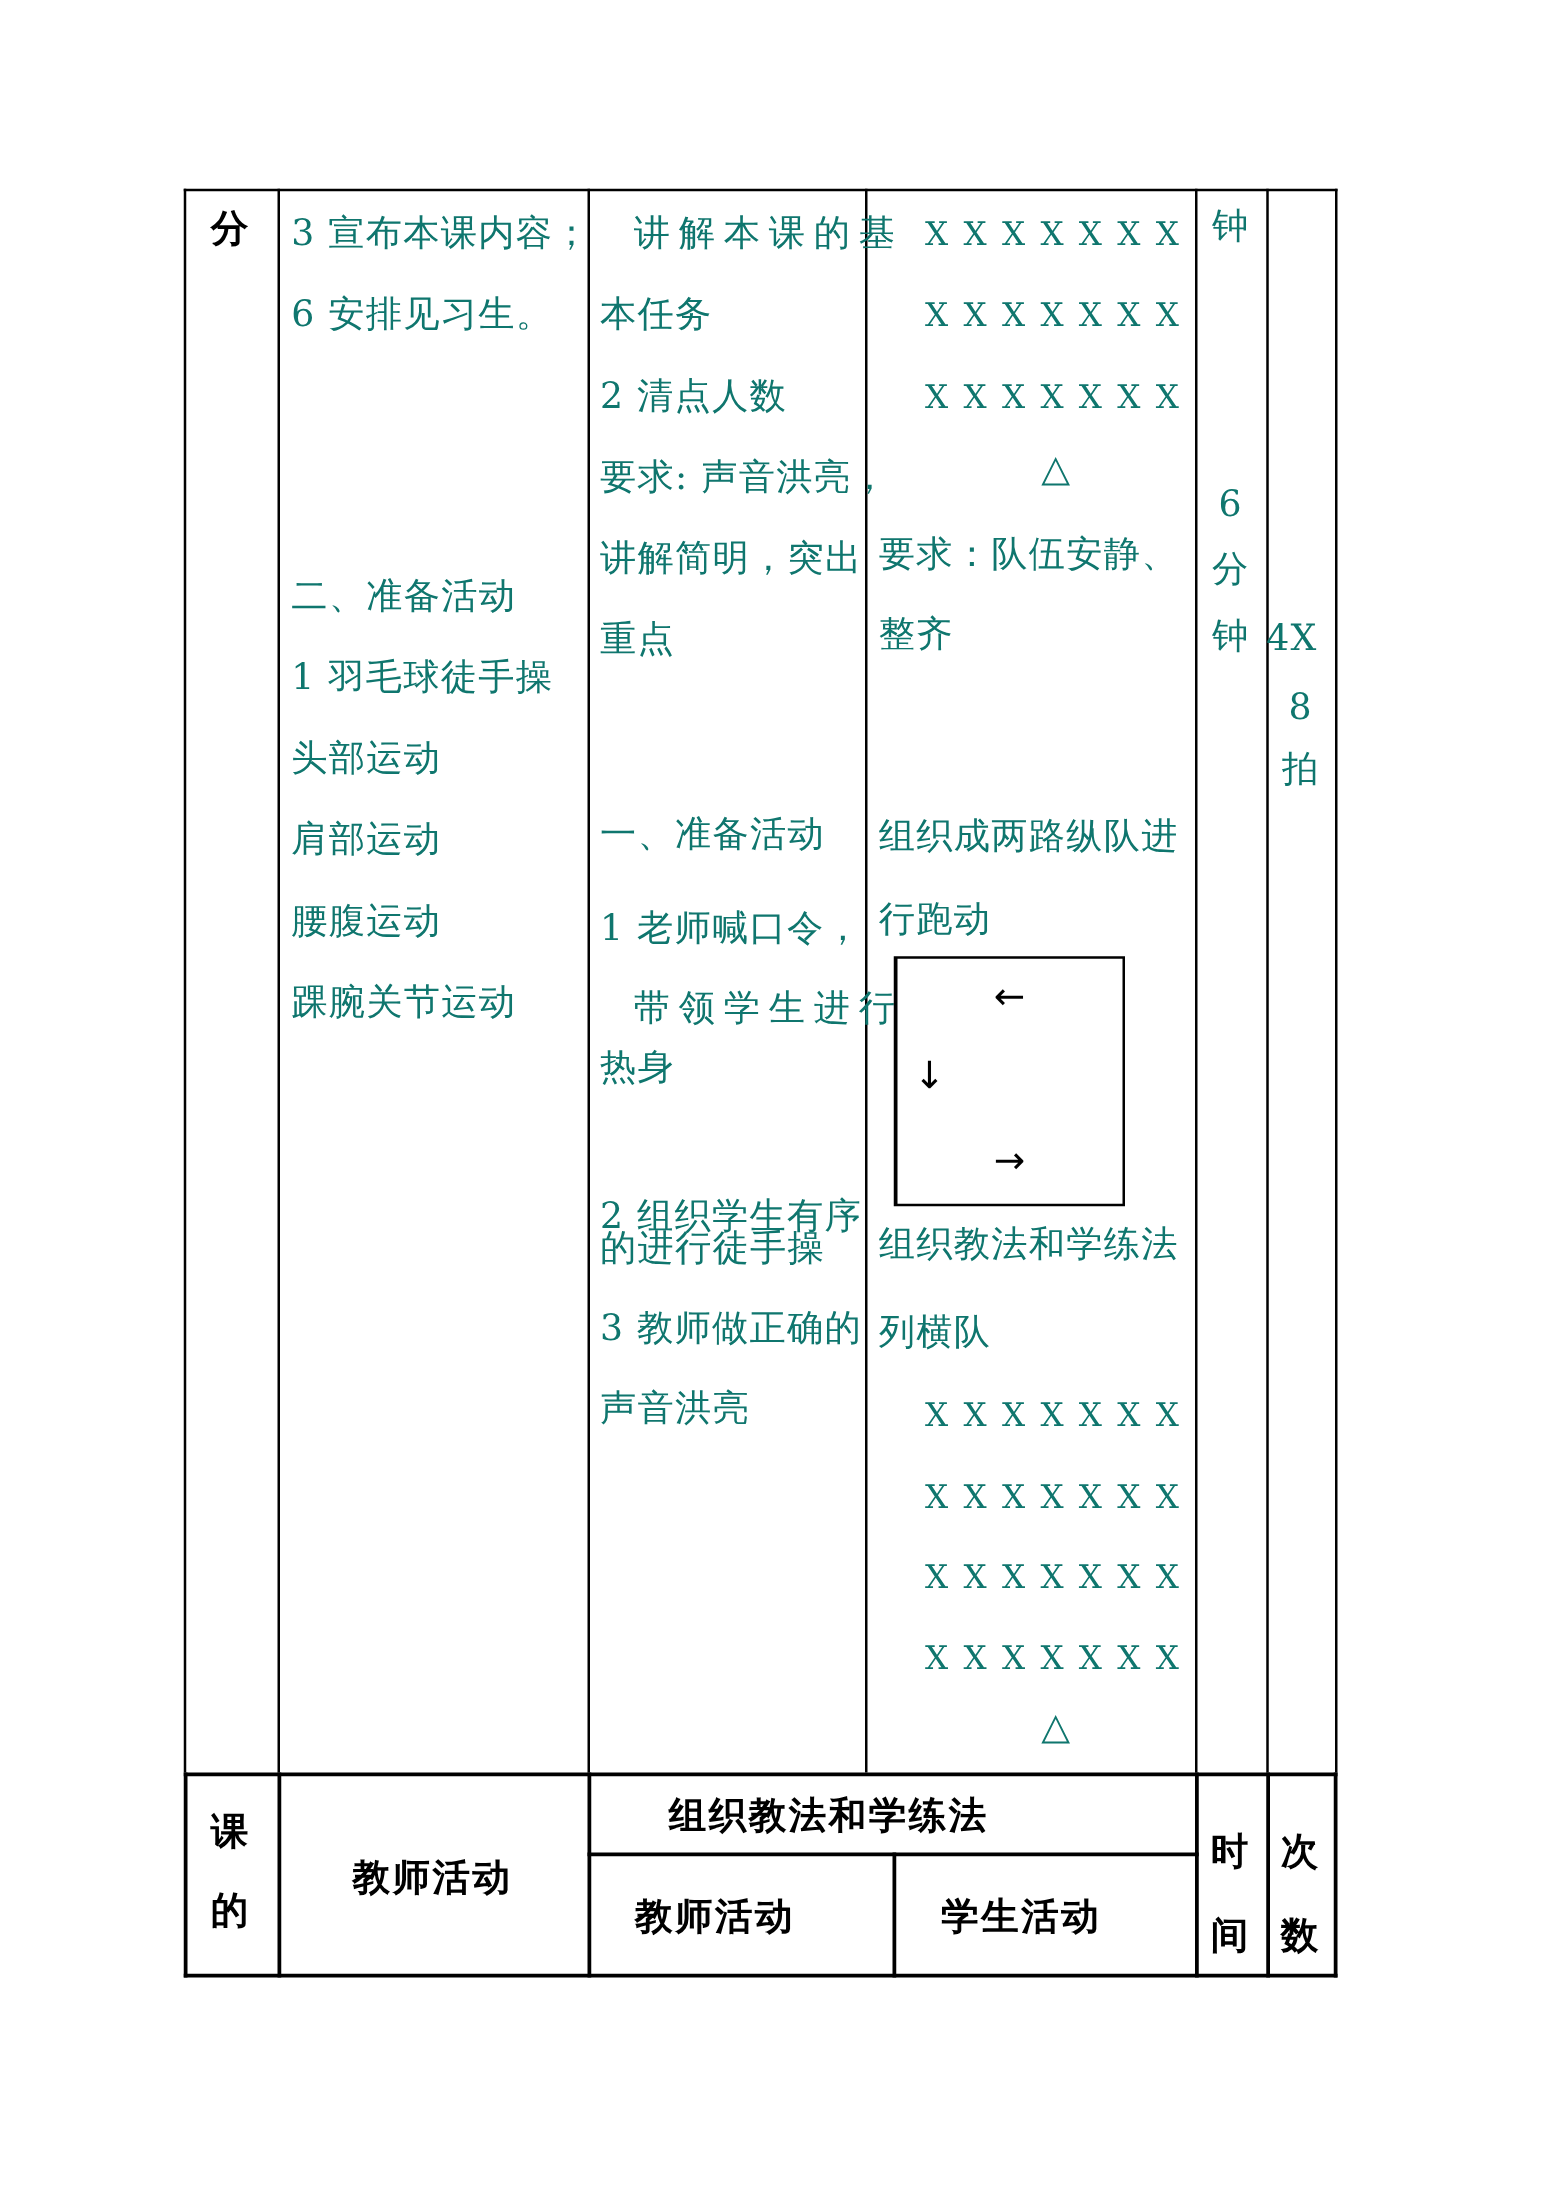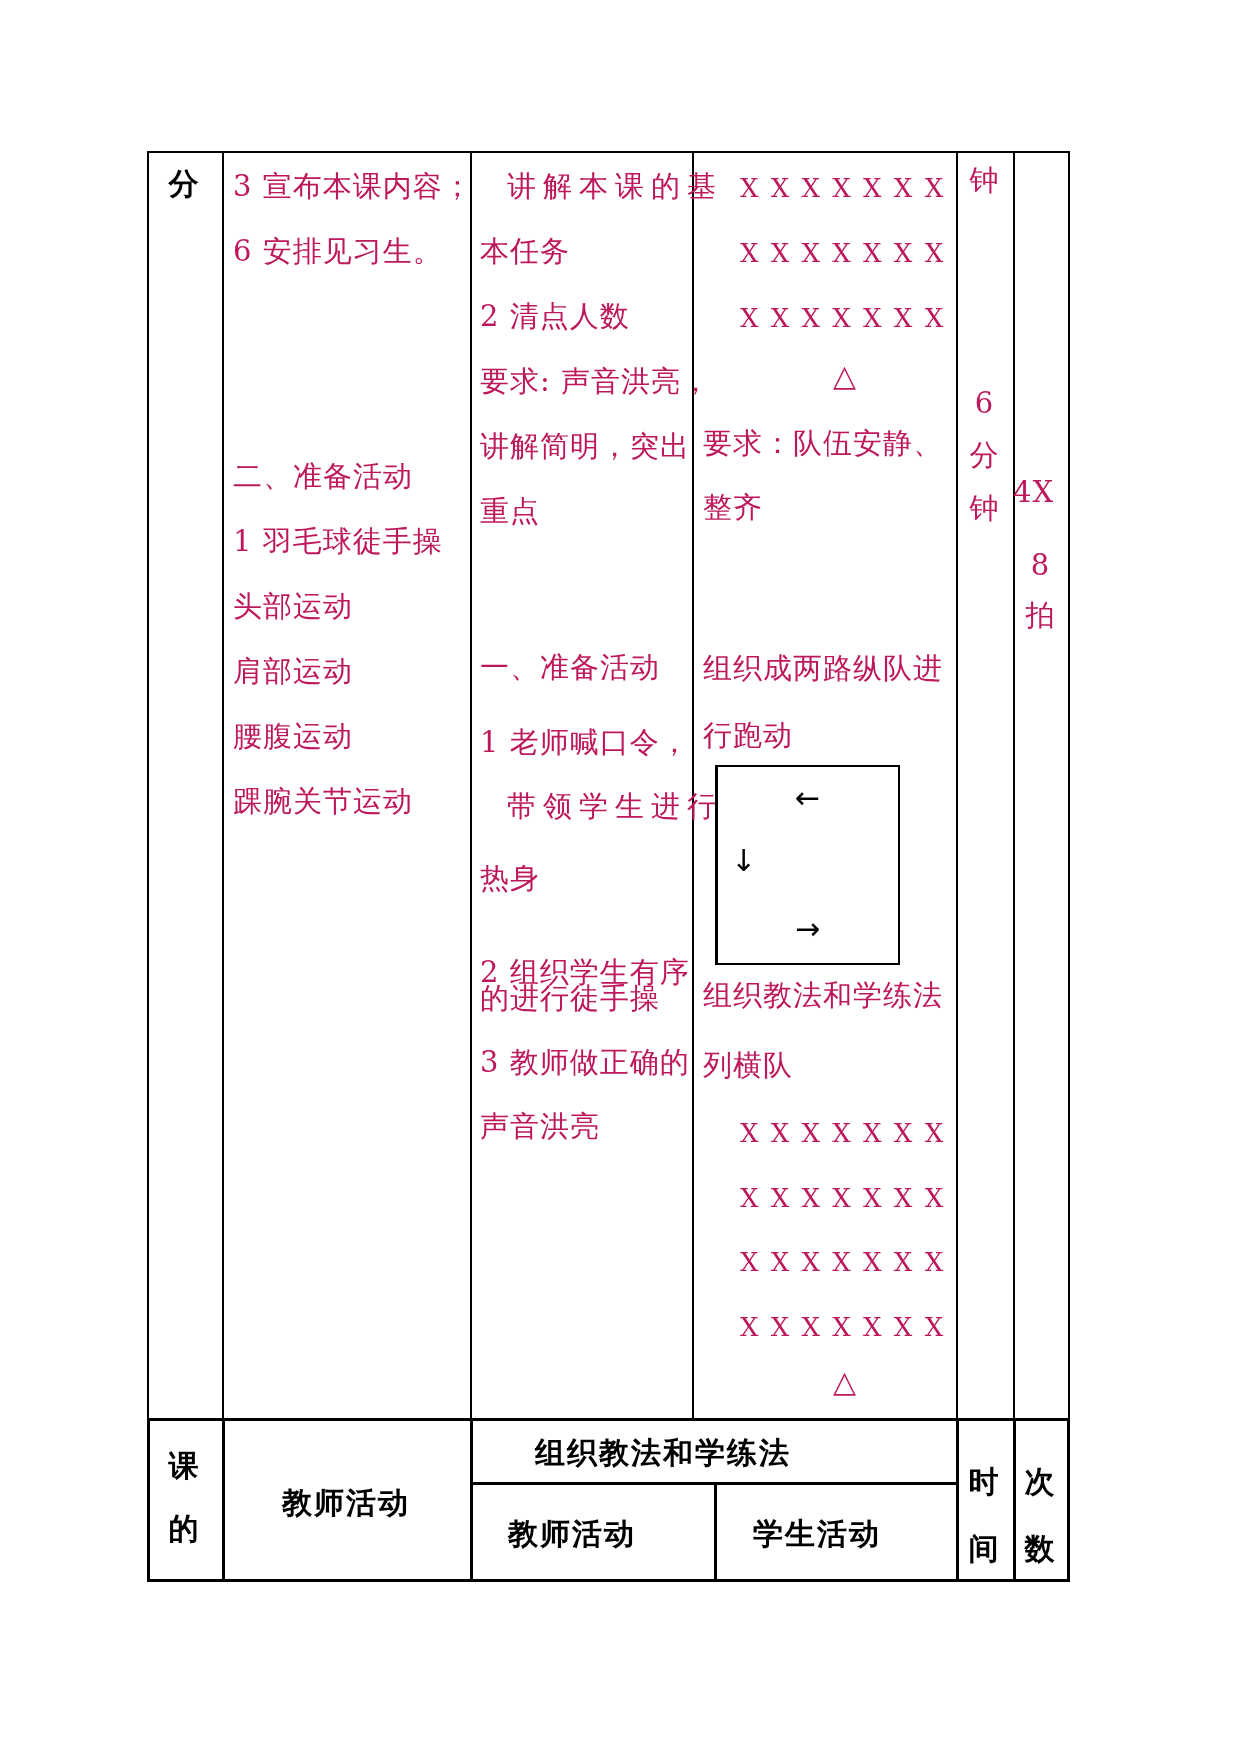--- a/index.html
+++ b/index.html
@@ -1,19 +1,19 @@
 <!DOCTYPE html>
 <html><head>
 <meta charset="utf-8">
 <style>
   html,body{margin:0;padding:0;background:#ffffff;}
   .page{position:relative;width:1241px;height:1754px;background:#ffffff;overflow:hidden;}
   .vl,.hl{position:absolute;background:#000;}
   .t{position:absolute;font-family:"DejaVu Serif","Liberation Serif",serif;
-     font-size:29px;line-height:31px;letter-spacing:1px;color:#be185d;white-space:pre;}
+     font-size:29px;line-height:31px;letter-spacing:1px;color:#0f766e;white-space:pre;}
   .just{letter-spacing:7px;margin-left:27px;}
   .xr{font-size:26px;letter-spacing:2px;}
   .tri{font-size:30px;letter-spacing:0;}
   .arrow{position:absolute;font-family:"DejaVu Sans","Liberation Sans",sans-serif;
      font-size:30px;line-height:30px;color:#000;}
   .hd{position:absolute;font-family:"DejaVu Sans","Liberation Sans",sans-serif;
      font-weight:700;font-size:30px;line-height:32px;letter-spacing:2px;color:#000;white-space:pre;}
   .ctr{text-align:center;}
   .runbox{position:absolute;left:715px;top:765px;width:180px;height:196px;
      border:2px solid #000;border-left-width:3px;}
@@ -45,21 +45,21 @@
 
   <div class="t just" style="left:480px;top:171px">讲解本课的基</div>
   <div class="t" style="left:480px;top:236px">本任务</div>
   <div class="t" style="left:480px;top:301px">2 清点人数</div>
   <div class="t" style="left:480px;top:366px">要求: 声音洪亮，</div>
   <div class="t" style="left:480px;top:431px">讲解简明，突出</div>
   <div class="t" style="left:480px;top:496px">重点</div>
   <div class="t" style="left:480px;top:652px">一、准备活动</div>
   <div class="t" style="left:480px;top:727px">1 老师喊口令，</div>
   <div class="t just" style="left:480px;top:791px">带领学生进行</div>
-  <div class="t" style="left:480px;top:863px">热身</div>
+  <div class="t" style="left:480px;top:838px">热身</div>
   <div class="t" style="left:480px;top:957px">2 组织学生有序</div>
   <div class="t" style="left:480px;top:983px">的进行徒手操</div>
   <div class="t" style="left:480px;top:1047px">3 教师做正确的</div>
   <div class="t" style="left:480px;top:1111px">声音洪亮</div>
 
   <div class="t xr" style="left:740px;top:173px">X X X X X X X</div>
   <div class="t xr" style="left:740px;top:238px">X X X X X X X</div>
   <div class="t xr" style="left:740px;top:303px">X X X X X X X</div>
   <div class="t tri" style="left:833px;top:360px">△</div>
   <div class="t" style="left:703px;top:428px">要求：队伍安静、</div>
@@ -80,21 +80,21 @@
   <div class="t xr" style="left:740px;top:1183px">X X X X X X X</div>
   <div class="t xr" style="left:740px;top:1247px">X X X X X X X</div>
   <div class="t xr" style="left:740px;top:1312px">X X X X X X X</div>
   <div class="t tri" style="left:833px;top:1366px">△</div>
 
   <div class="t ctr" style="left:956px;top:165px;width:57px">钟</div>
   <div class="t ctr" style="left:956px;top:388px;width:57px">6</div>
   <div class="t ctr" style="left:956px;top:440px;width:57px">分</div>
   <div class="t ctr" style="left:956px;top:493px;width:57px">钟</div>
 
-  <div class="t ctr" style="left:1013px;top:477px;width:38px">4X</div>
+  <div class="t ctr" style="left:1013px;top:495px;width:38px">4X</div>
   <div class="t ctr" style="left:1013px;top:550px;width:55px">8</div>
   <div class="t ctr" style="left:1013px;top:600px;width:55px">拍</div>
 
   <div class="hl" style="left:147px;top:1418px;width:923px;height:3px"></div>
   <div class="hl" style="left:470px;top:1482px;width:489px;height:3px"></div>
   <div class="hl" style="left:147px;top:1579px;width:923px;height:3px"></div>
   <div class="vl" style="left:147px;top:1418px;width:3px;height:164px"></div>
   <div class="vl" style="left:222px;top:1418px;width:3px;height:164px"></div>
   <div class="vl" style="left:470px;top:1418px;width:3px;height:164px"></div>
   <div class="vl" style="left:714px;top:1482px;width:3px;height:100px"></div>

